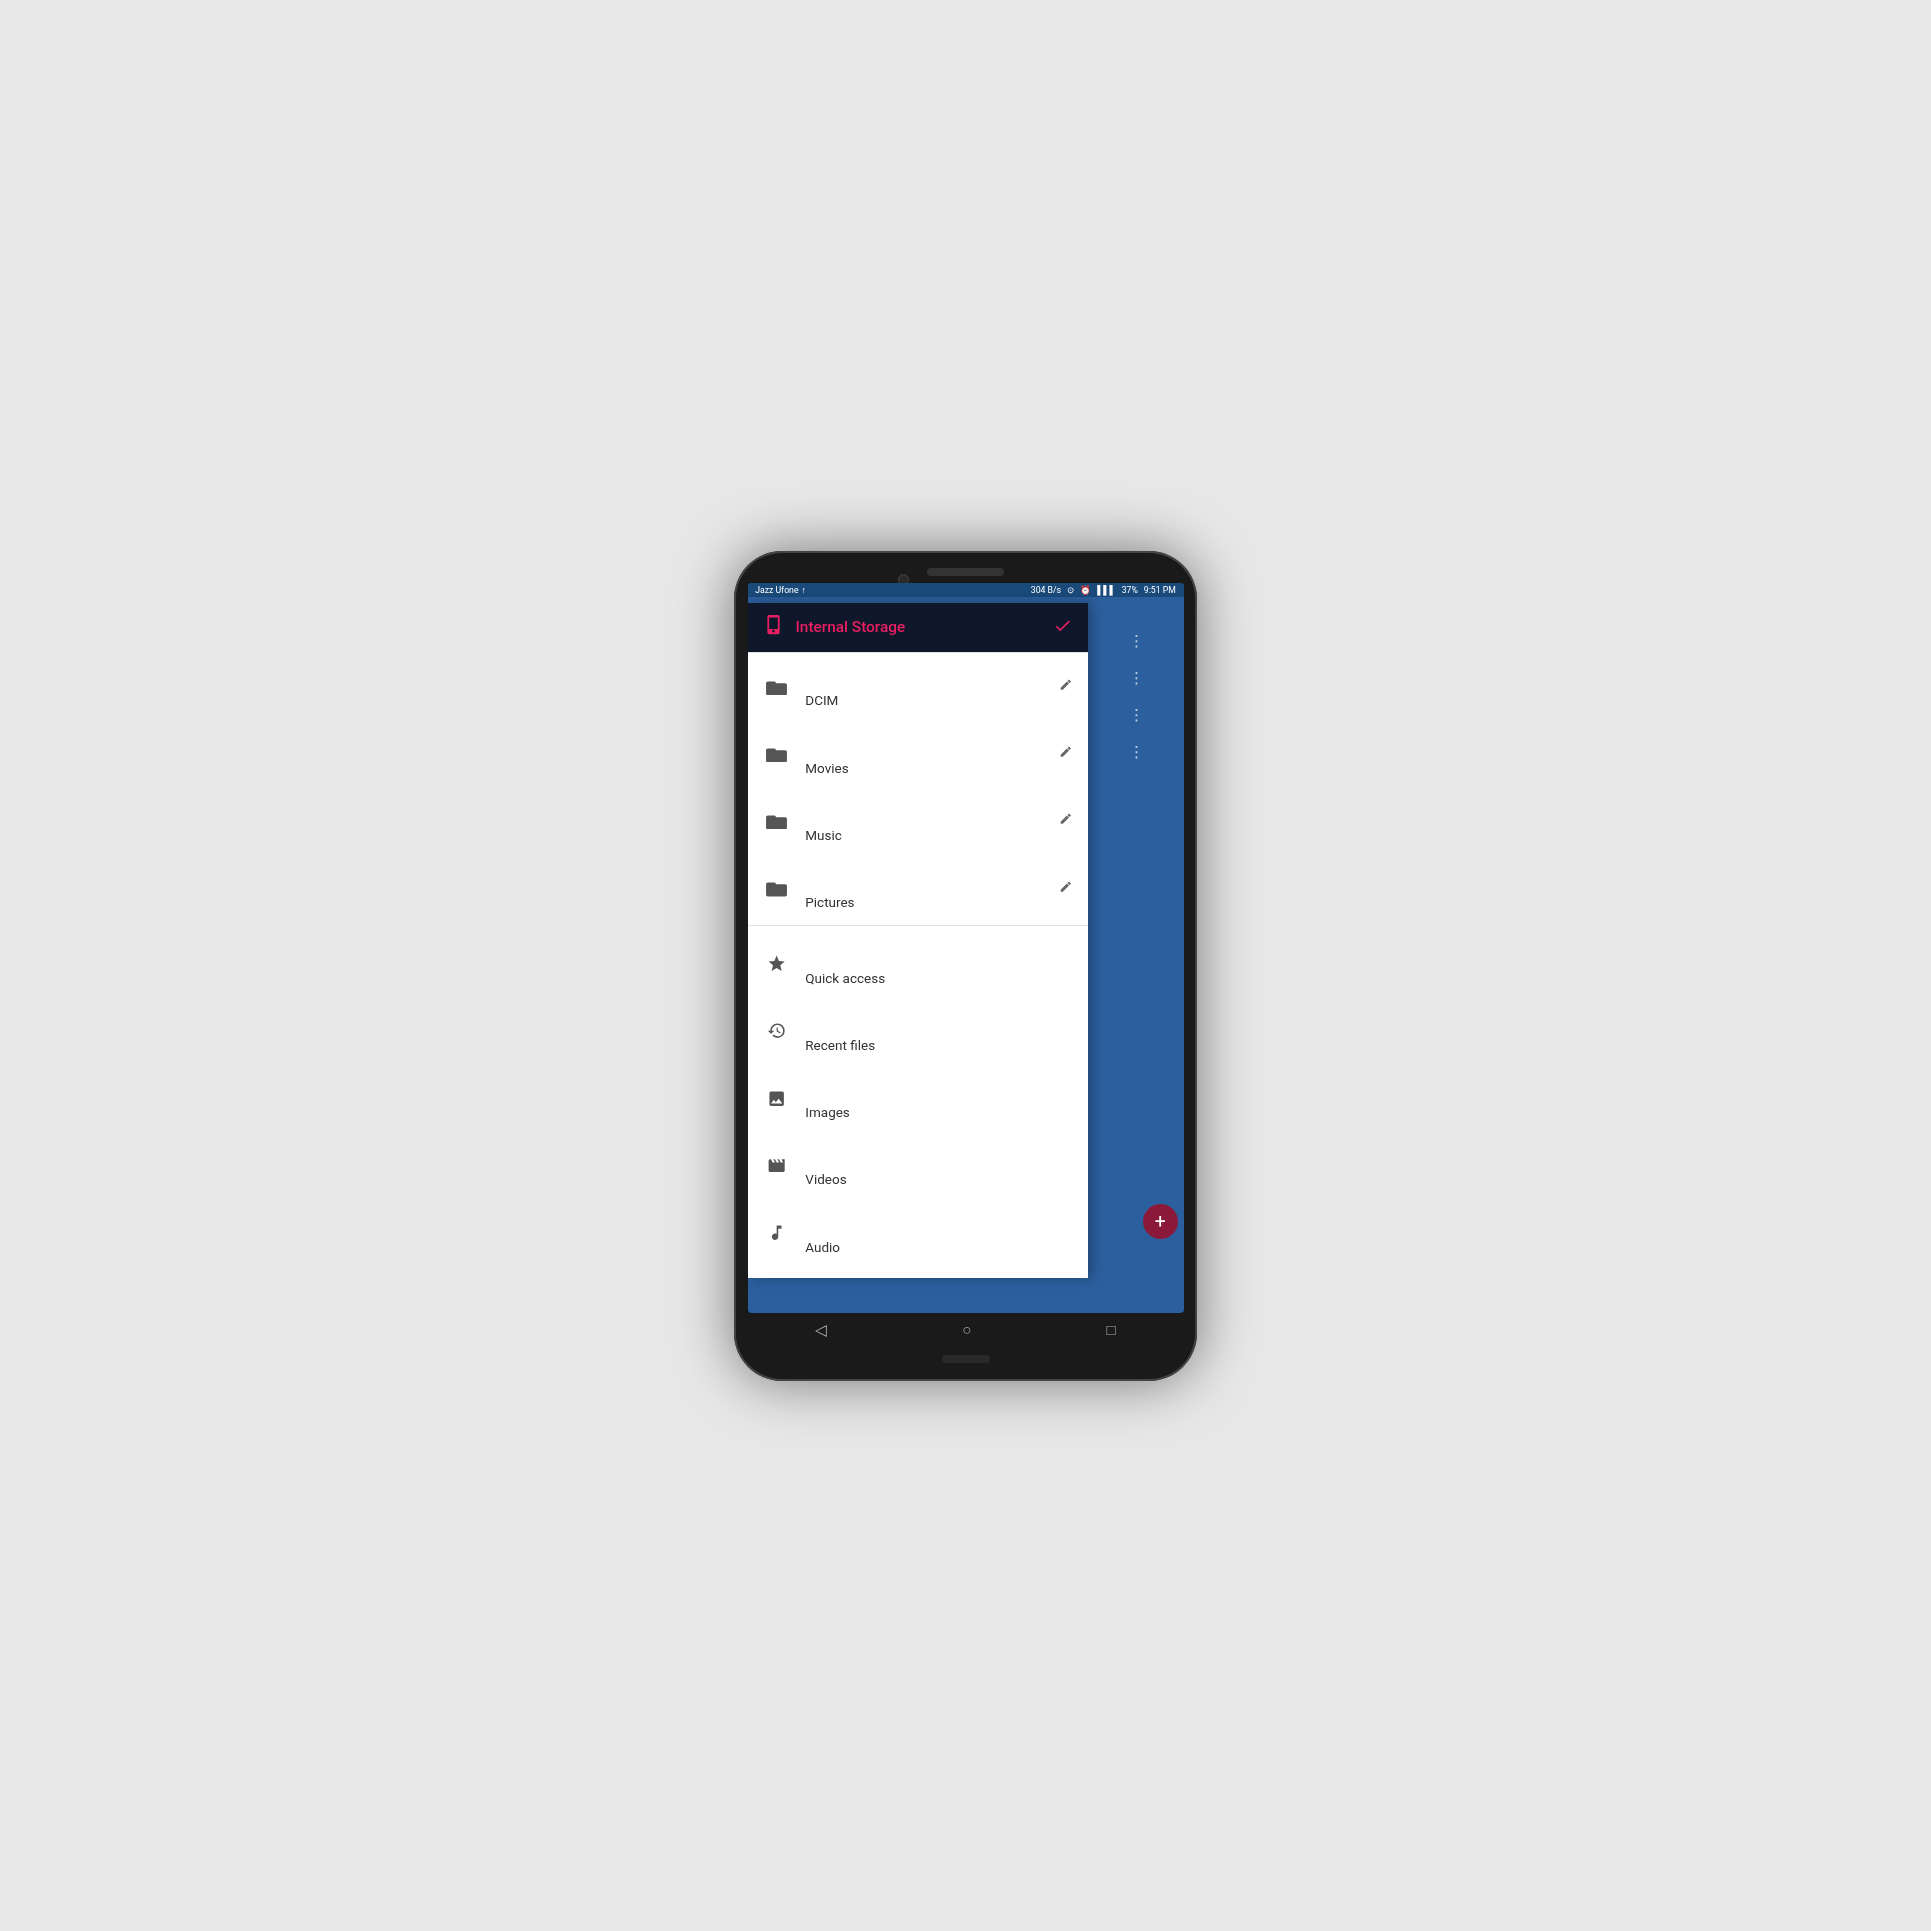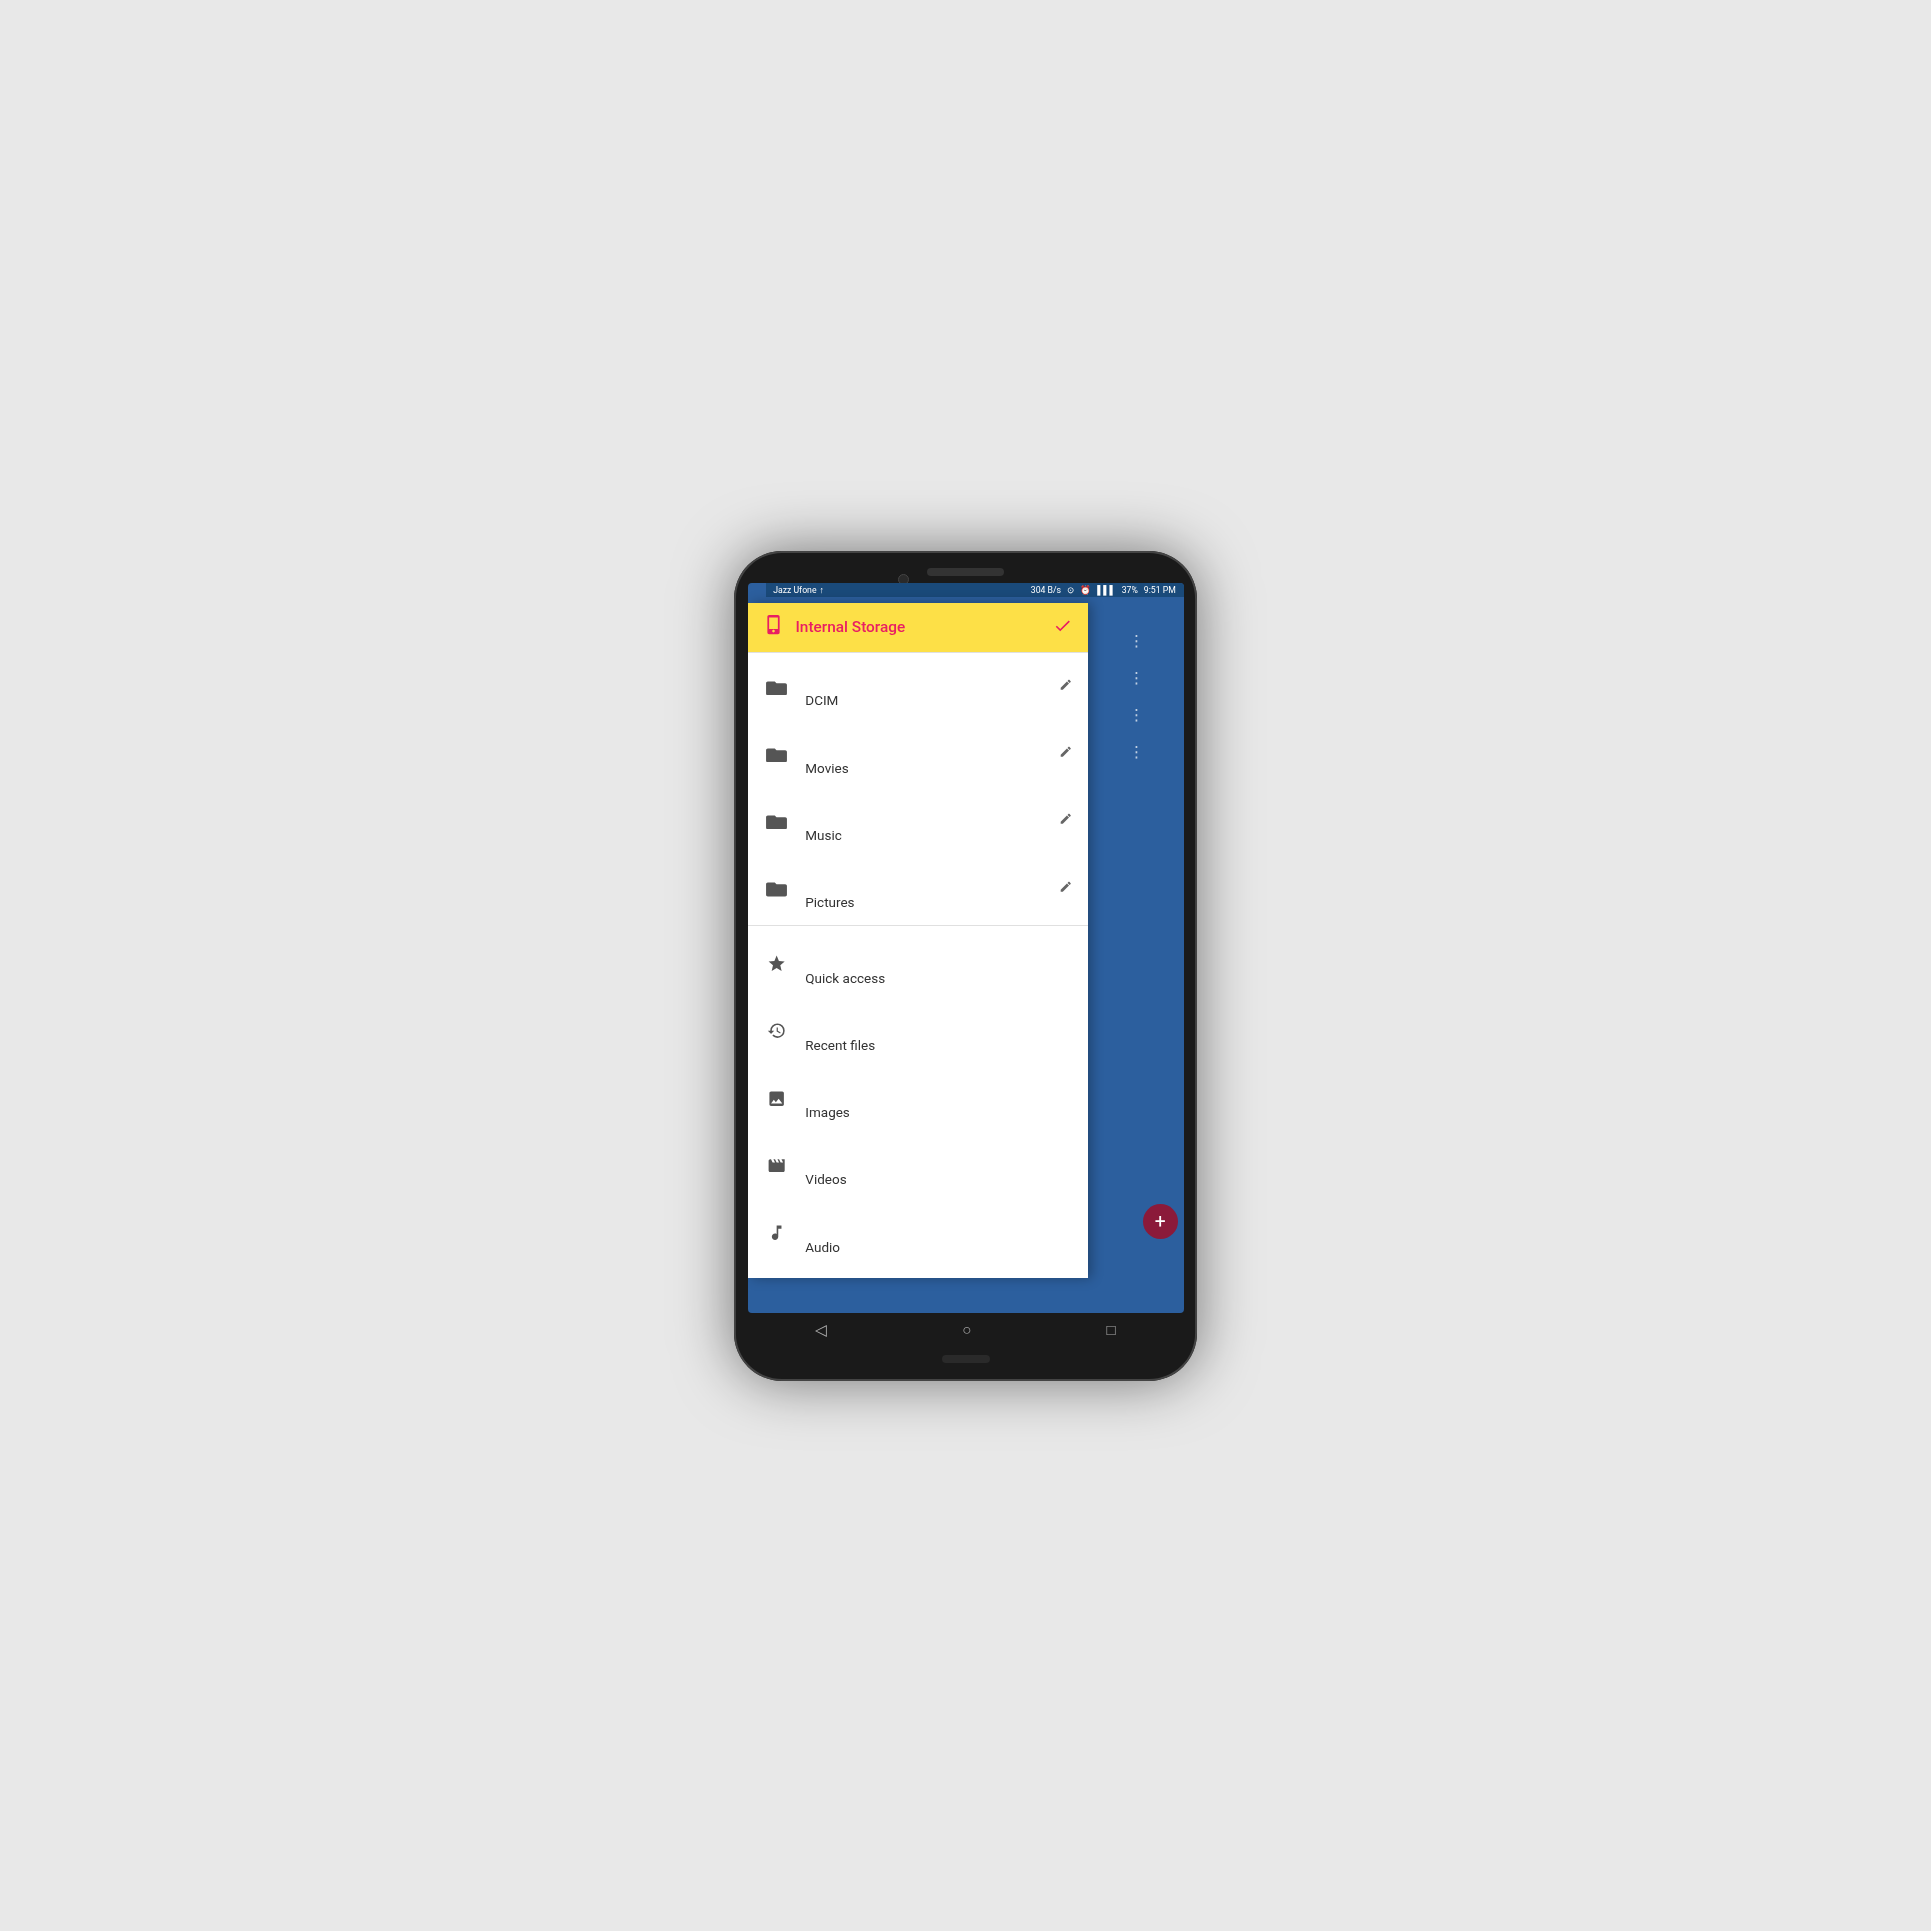--- a/index.html
+++ b/index.html
@@ -57,42 +57,41 @@
 
     .status-bar {
       background: #1a4a7a;
       color: white;
       font-size: 8.7px;
       padding: 2.9px 7.7px;
       display: flex;
       justify-content: space-between;
       align-items: center;
       height: 14px;
-      margin-left: 18px;
     }
 
     .status-left { display: flex; gap: 2.9px; align-items: center; }
     .status-right { display: flex; gap: 6px; align-items: center; }
 
     
     .drawer {
       position: absolute;
       top: 19.3px;
       left: 0;
       width: 78%;
       height: calc(100% - 19.3px - 35px);
       background: white;
       display: flex;
       flex-direction: column;
       overflow: hidden;
       box-shadow: 3.9px 0 11.6px rgba(0,0,0,0.3);
     }
 
     .drawer-header {
-      background: #fde047;
+      background: #0f172a;
       padding: 11.6px 15.4px;
       display: flex;
       align-items: center;
       justify-content: space-between;
       border-bottom: 1px solid #e0e0e0;
       min-height: 42px;
     }
 
     .drawer-header-left {
       display: flex;

